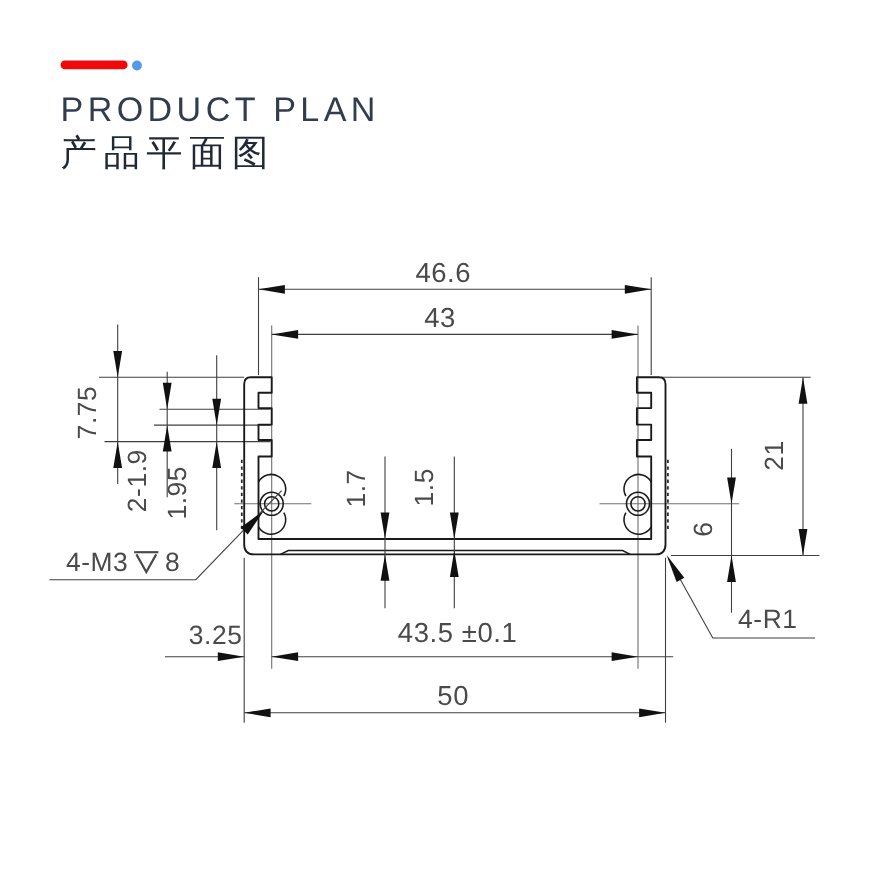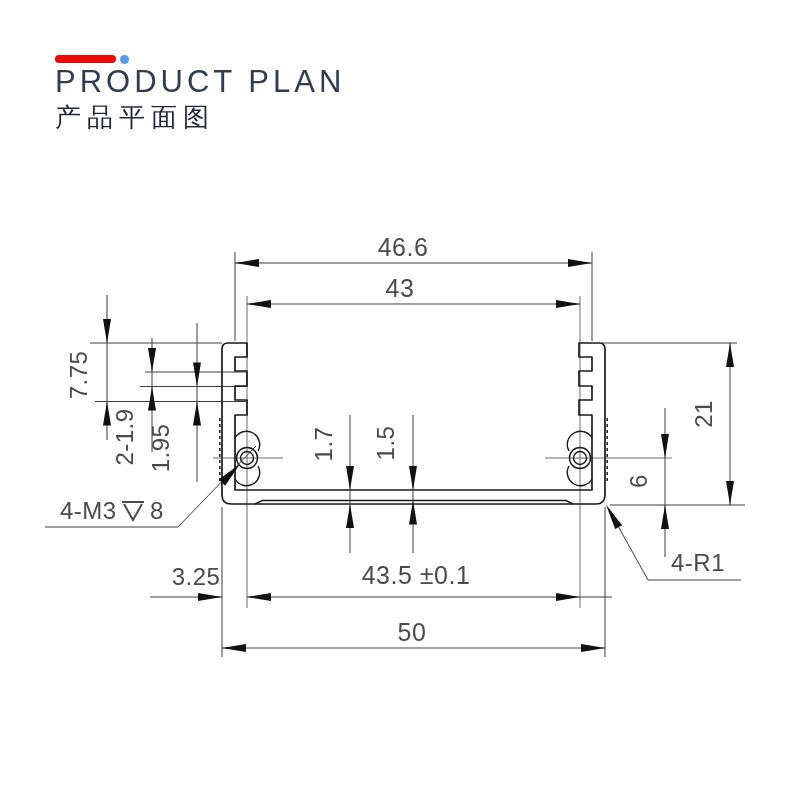--- a/index.html
+++ b/index.html
@@ -2,22 +2,22 @@
 <html><head>
 <meta charset="utf-8">
 <style>
   html,body{margin:0;padding:0;background:#ffffff;}
   .page{position:relative;width:800px;height:800px;background:#fff;overflow:hidden;
         font-family:"Liberation Sans",sans-serif;}
   .hdr{position:absolute;left:55px;top:54px;}
   .accent-row{position:relative;height:12px;}
   .accent-bar{position:absolute;left:0;top:1px;width:61px;height:8px;border-radius:5px;background:#ee0a0a;}
   .accent-dot{position:absolute;left:65px;top:1px;width:9px;height:9px;border-radius:50%;background:#5599e8;}
-  .title-en{font-size:31px;font-weight:300;letter-spacing:4px;color:#313d4f;line-height:1;}
-  .title-zh{margin-top:7px;font-size:26px;font-weight:400;letter-spacing:6px;color:#1f2835;line-height:1;}
+  .title-en{margin-top:18px;font-size:31px;font-weight:300;letter-spacing:4px;color:#313d4f;line-height:1;}
+  .title-zh{margin-top:7px;font-size:33px;font-weight:400;letter-spacing:6px;color:#1f2835;line-height:1;}
   svg text{font-family:"Liberation Sans",sans-serif;fill:#4a4a4a;font-size:24px;letter-spacing:0.5px;}
   svg .big{font-size:25px;}
   .outline{stroke:#1a1a1a;stroke-width:1.7;fill:none;stroke-linejoin:round;}
   .thin{stroke:#1a1a1a;stroke-width:1.4;fill:none;}
   .dim{stroke:#3f3f3f;stroke-width:1;fill:none;}
   .cl{stroke:#6f6f6f;stroke-width:1;fill:none;}
   .arr{fill:#111;stroke:none;}
   .knurl{stroke:#2a2a2a;stroke-width:1.6;stroke-dasharray:3 3;fill:none;}
 </style>
 </head>

